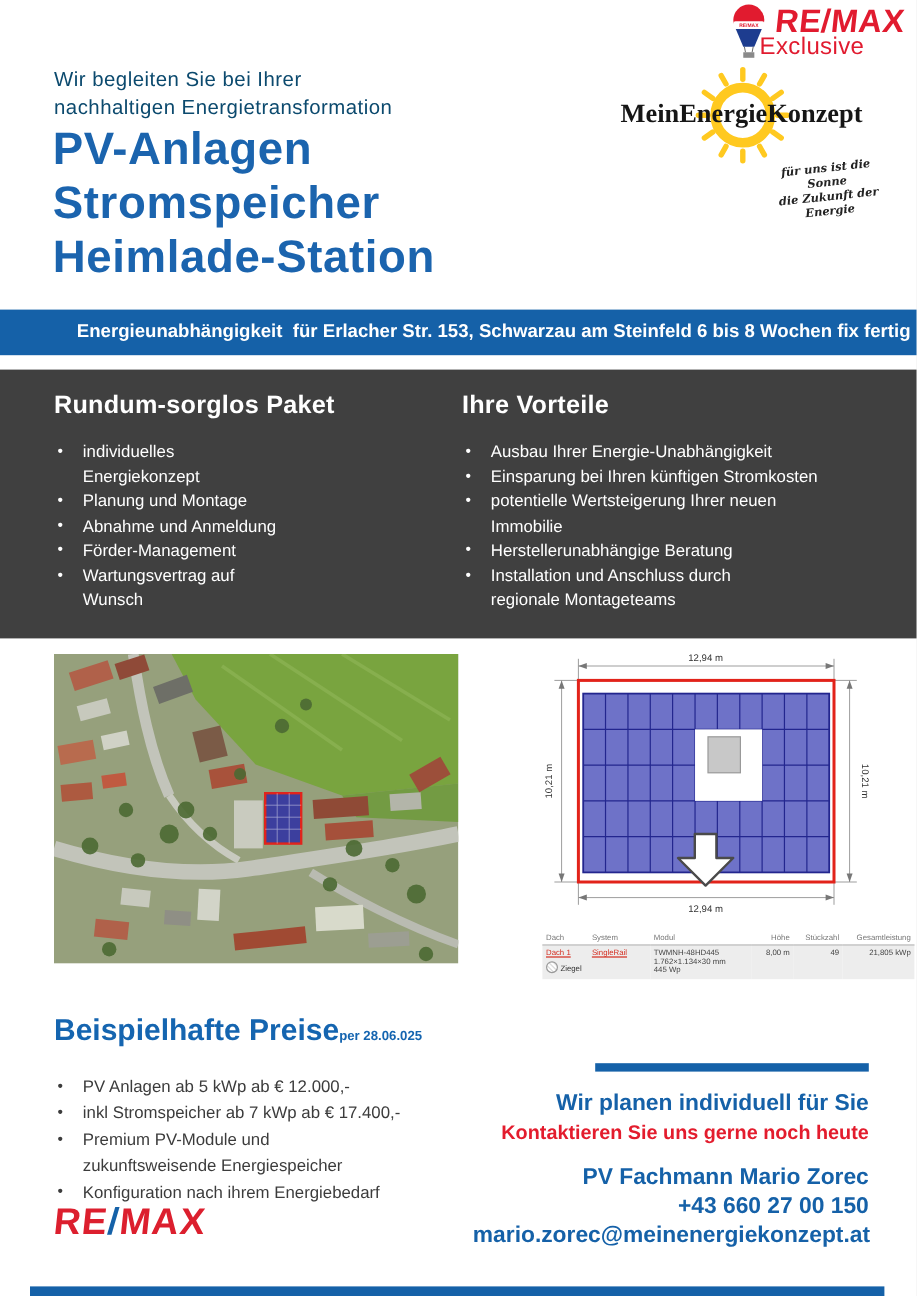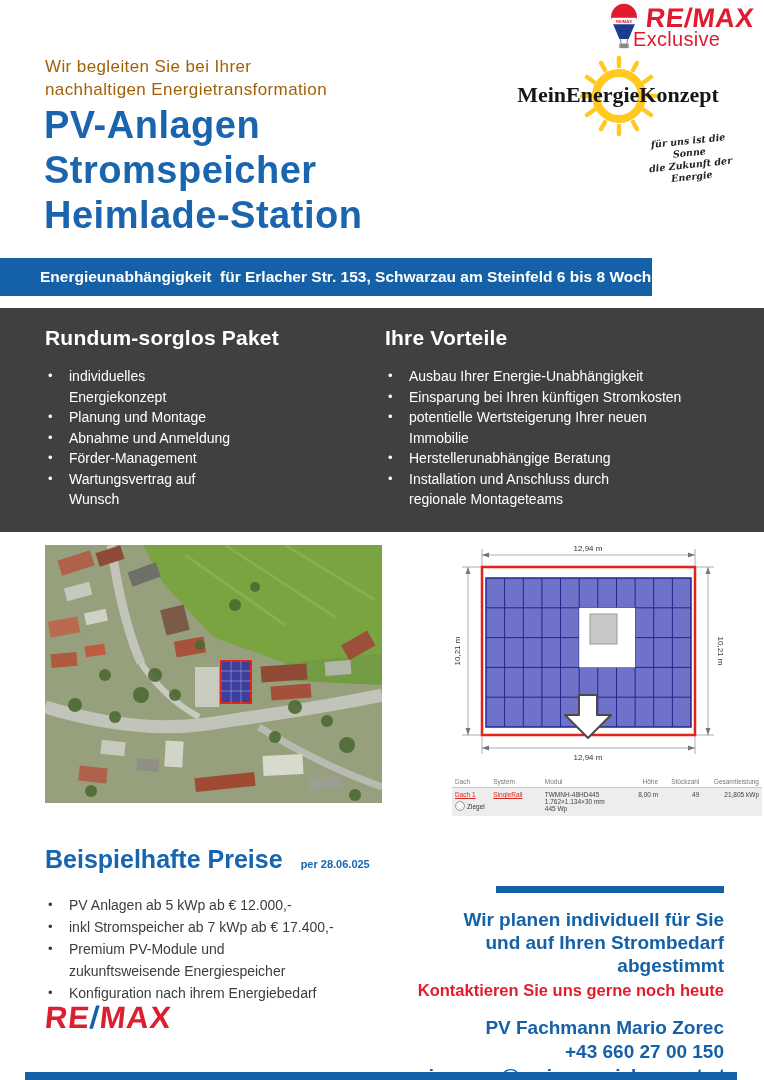--- a/index.html
+++ b/index.html
@@ -1,39 +1,39 @@
 <!DOCTYPE html>
 <html><head>
 <meta charset="utf-8">
 <style>
   html,body{margin:0;padding:0;background:#e8e8e8;}
   .page{position:relative;width:764px;height:1080px;background:#ffffff;overflow:hidden;
         font-family:"Liberation Sans",sans-serif;margin:0 auto;}
 
   
   .intro{position:absolute;left:45px;top:55px;font-size:17px;line-height:23px;
-         color:#a16207;letter-spacing:.4px;}
+         color:#0c4a6e;letter-spacing:.4px;}
   .title{position:absolute;left:44px;top:103px;font-size:38px;line-height:45px;
          font-weight:700;color:#1b64ae;letter-spacing:.5px;}
 
   .balloon{position:absolute;left:604px;top:2px;width:40px;height:48px;}
   .remax-word{position:absolute;left:646px;top:3px;font-size:27px;font-weight:700;
               color:#e11b2f;letter-spacing:.5px;transform:skewX(-6deg);}
   .remax-sub{position:absolute;left:633px;top:28px;font-size:20px;color:#e11b2f;letter-spacing:.3px;}
 
   .sun-svg{position:absolute;left:575px;top:50px;width:88px;height:92px;}
   .energy-name{position:absolute;left:498px;top:82px;width:240px;text-align:center;
                font-family:"Liberation Serif",serif;font-weight:700;font-size:22px;color:#161616;}
   .energy-tagline{position:absolute;left:635px;top:135px;width:110px;text-align:center;
                transform:rotate(-6deg);font-family:"DejaVu Serif",serif;font-style:italic;
                font-size:9.5px;line-height:12px;color:#222;font-weight:700;}
 
   
-  .banner{position:absolute;left:0;top:258px;width:652px;height:38px;background:#1561a8;
-          color:#fff;display:flex;align-items:center;box-sizing:border-box;padding-left:40px;
+  .banner{position:absolute;left:0;top:258px;width:764px;height:38px;background:#1561a8;
+          color:#fff;display:flex;align-items:center;box-sizing:border-box;padding-left:64px;
           font-size:15.5px;font-weight:700;}
   .banner span{white-space:pre;}
 
   
   .bluebox{position:absolute;left:0;top:308px;width:764px;height:224px;background:#404040;color:#fff;}
   .bluebox .col-left{position:absolute;left:45px;top:18px;width:300px;}
   .bluebox .col-right{position:absolute;left:385px;top:18px;width:350px;}
   .bluebox h2{margin:0;font-size:21px;font-weight:700;letter-spacing:.2px;}
   ul.dotlist{list-style:none;margin:16px 0 0 0;padding:0;font-size:14px;line-height:20.5px;}
   ul.dotlist li{position:relative;padding-left:24px;}
@@ -55,21 +55,21 @@
   .roof-table .num,.roof-table th.num{text-align:right;}
   .roof-table a{color:#d42b1e;text-decoration:underline;}
   .tile-icon{display:inline-block;width:8px;height:8px;border:1px solid #999;border-radius:50%;
              background:repeating-linear-gradient(45deg,#ddd 0 1px,#fff 1px 3px);
              vertical-align:-2px;margin-right:2px;}
   .ziegel{margin-top:3px;color:#333;}
 
   
   .prices{position:absolute;left:45px;top:845px;width:420px;}
   .prices h2{margin:0;font-size:25px;font-weight:700;color:#1565b0;}
-  .prices .date-note{font-size:11px;font-weight:700;margin-left:18px;}
+  .prices .date-note{font-size:11px;font-weight:700;margin-left:0;}
   .prices ul.dotlist{color:#3c3c3c;margin-top:20px;line-height:22px;}
   .prices ul.dotlist li::before{color:#3c3c3c;}
 
   
   .contact{position:absolute;right:40px;top:886px;width:330px;text-align:right;}
   .contact .bar{width:228px;height:7px;background:#1561a8;margin-left:auto;}
   .plan-lines{margin-top:15px;font-size:19px;line-height:23px;font-weight:700;color:#1561a8;}
   .cta{margin-top:4px;font-size:16.5px;font-weight:700;color:#e31c2d;}
   .person-block{margin-top:16px;font-size:19px;line-height:24px;font-weight:700;color:#1561a8;}
 
@@ -328,21 +328,20 @@
       <li><span>Premium PV-Module und
 zukunftsweisende Energiespeicher</span></li>
       <li><span>Konfiguration nach ihrem Energiebedarf</span></li>
     </ul>
   </div>
 
   <div class="contact">
     <div class="bar"></div>
     <div class="plan-lines">
       <div>Wir planen individuell für Sie</div>
-      <div>und auf Ihren Strombedarf abgestimmt</div>
     </div>
     <div class="cta">Kontaktieren Sie uns gerne noch heute</div>
     <div class="person-block">
       <div>PV Fachmann  Mario Zorec</div>
       <div>+43 660 27 00 150</div>
       <div>mario.zorec@meinenergiekonzept.at</div>
     </div>
   </div>
 
   <div class="footer-logo">

